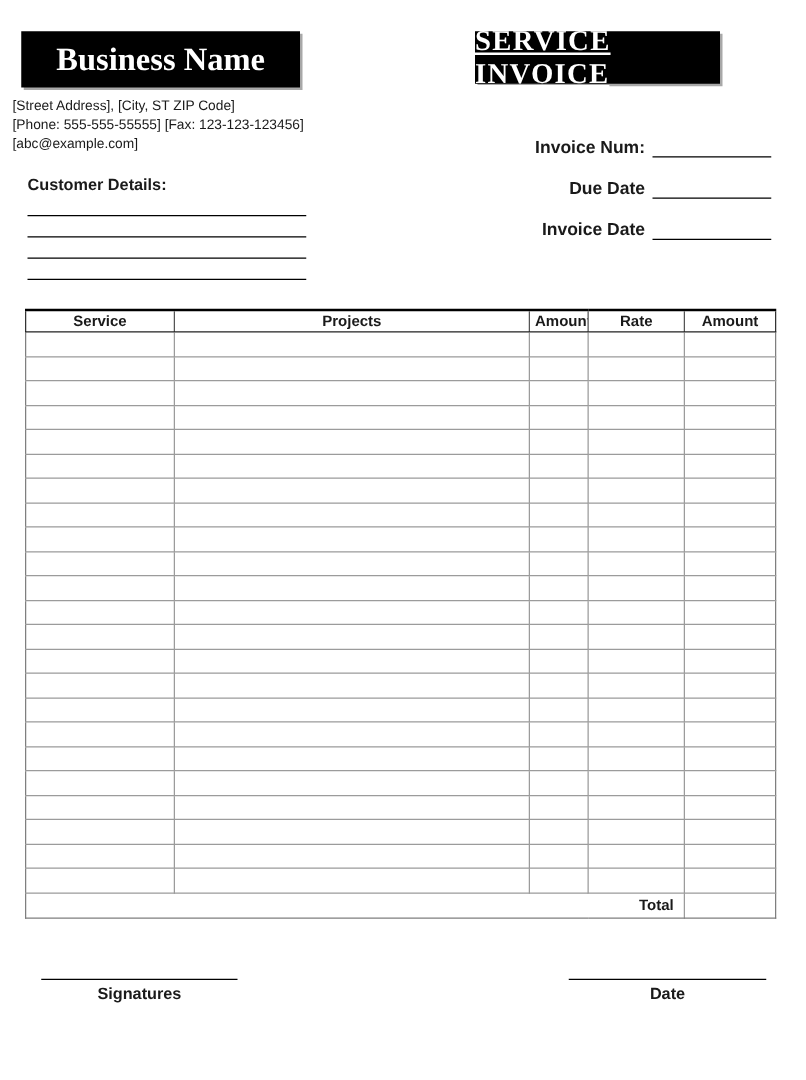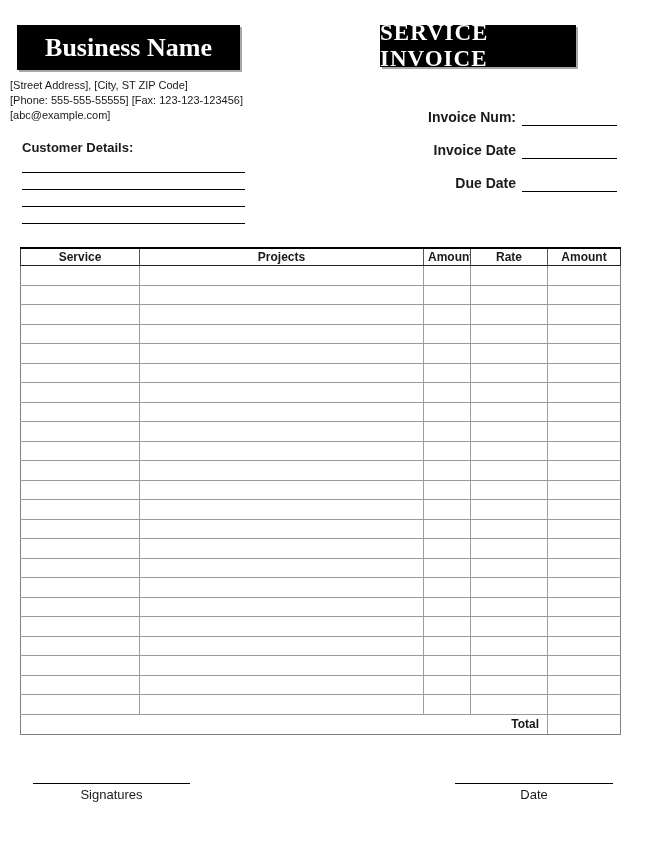--- a/index.html
+++ b/index.html
@@ -27,20 +27,21 @@
   .banner-business {
     left: 17px; top: 25px;
     width: 223px; height: 45px;
     font-size: 26px;
   }
   .banner-title {
     left: 380px; top: 25px;
     width: 196px; height: 42px;
     font-size: 23px;
     letter-spacing: 1px;
+    text-decoration: underline;
   }
 
   
   .address-block {
     position: absolute;
     left: 10px; top: 78px;
     font-size: 11px;
     line-height: 15px;
     color: #1a1a1a;
   }
@@ -138,21 +139,21 @@
   }
   .sign-group-left  { left: 33px;  width: 157px; }
   .sign-group-right { left: 455px; width: 158px; }
   .sign-line {
     height: 15px;
     border-bottom: 1.6px solid #000000;
     margin-bottom: 3px;
   }
   .sign-label {
     font-size: 13px;
-    font-weight: normal;
+    font-weight: bold;
   }
 </style>
 </head>
 <body>
 
 <div class="page">
 
   <div class="banner banner-business">
     <span>Business Name</span>
   </div>
@@ -173,25 +174,25 @@
       <div class="blank-line"></div>
       <div class="blank-line"></div>
     </div>
 
   <div class="invoice-fields">
       <div class="field-row">
         <span class="field-label">Invoice Num:</span>
         <span class="field-line"></span>
       </div>
       <div class="field-row">
-        <span class="field-label">Invoice Date</span>
+        <span class="field-label">Due Date</span>
         <span class="field-line"></span>
       </div>
       <div class="field-row">
-        <span class="field-label">Due Date</span>
+        <span class="field-label">Invoice Date</span>
         <span class="field-line"></span>
       </div>
     </div>
 
   <table class="items-table">
     <colgroup>
       <col style="width:119px">
         <col style="width:284px">
         <col style="width:47px">
         <col style="width:77px">

